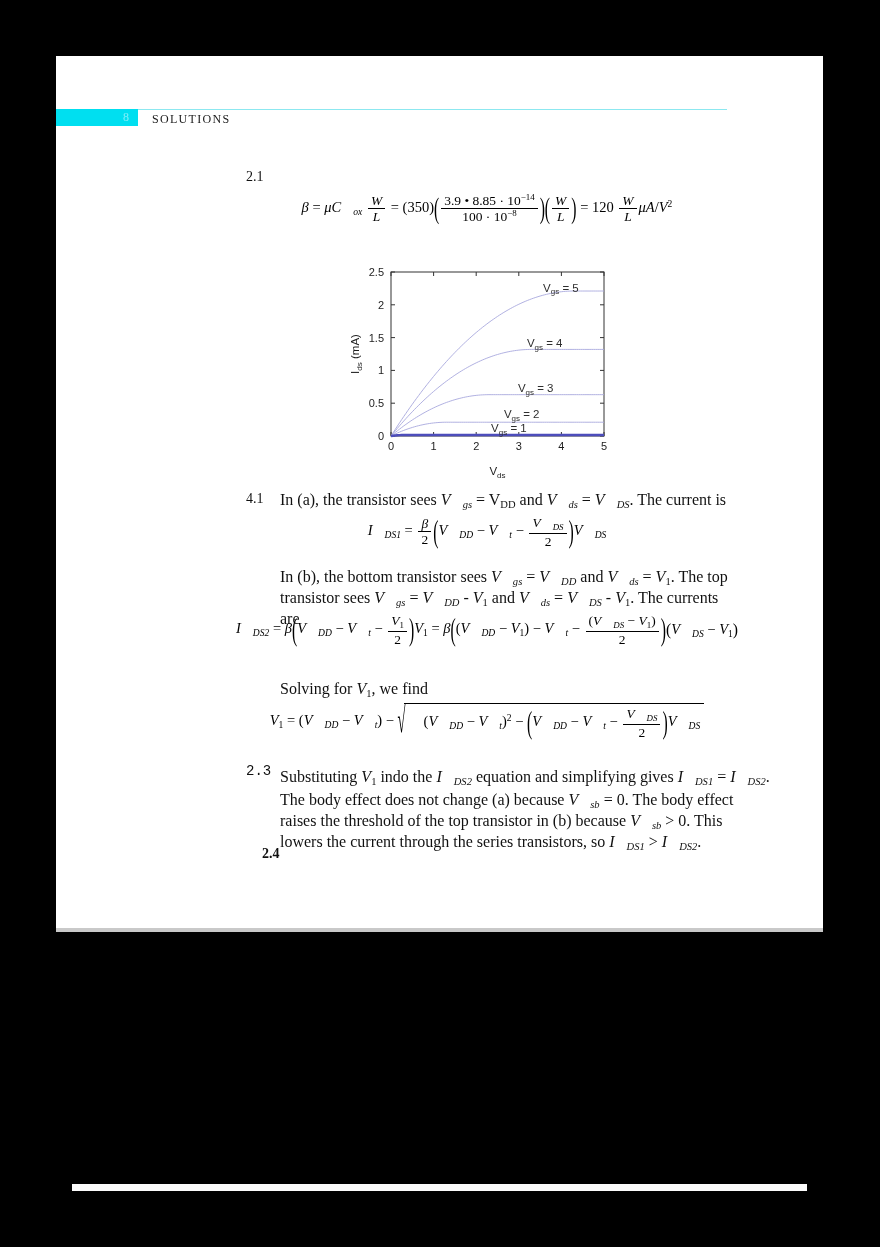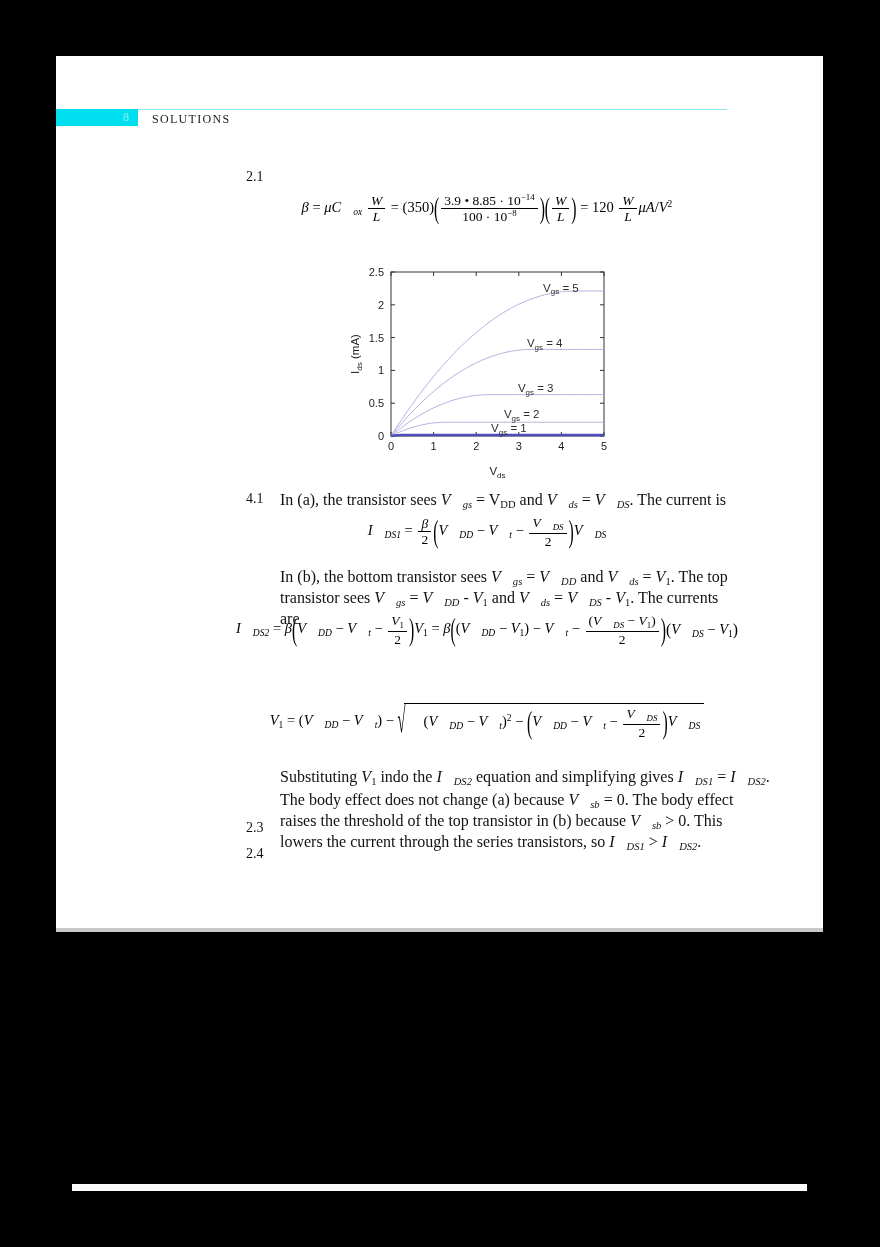--- a/index.html
+++ b/index.html
@@ -120,23 +120,24 @@
         <text x="155.5" y="215" text-anchor="middle" class="alabel"><tspan>V</tspan><tspan class="smallsub" dy="2.5">ds</tspan></text>
         <text transform="translate(17 94) rotate(-90)" text-anchor="middle" class="alabel"><tspan>I</tspan><tspan class="smallsub" dy="2.5">ds</tspan><tspan dy="-2.5"> (mA)</tspan></text>
       </svg>
   </div>
 
   <div class="secnum" style="left:190px;top:435px;">4.1</div>
   <div class="para nowrap" style="left:224px;top:435px;"><span class="rm">In (a), the transistor sees </span><span class="it">V</span><span class="sub">gs</span><span class="rm"> = V</span><span class="subr">DD</span><span class="rm"> and </span><span class="it">V</span><span class="sub">ds</span><span class="rm"> = </span><span class="it">V</span><span class="sub">DS</span><span class="rm">. The current is</span></div>
   <div class="eq" style="left:170px;top:459px;width:522px;"><span class="it">I</span><span class="sub">DS1</span><span class="rm"> = </span><span class="frac"><span class="num"><span class="it">β</span></span><span class="den"><span class="rm">2</span></span></span><span class="pg"><span class="paren" style="transform: scaleY(2);">(</span><span class="pc"><span class="it">V</span><span class="sub">DD</span><span class="rm"> − </span><span class="it">V</span><span class="sub">t</span><span class="rm"> − </span><span class="frac"><span class="num"><span class="it">V</span><span class="sub">DS</span></span><span class="den"><span class="rm">2</span></span></span></span><span class="paren" style="transform: scaleY(2);">)</span></span><span class="it">V</span><span class="sub">DS</span></div>
   <div class="para" style="left:224px;top:512px;width:458px;"><span class="rm">In (b), the bottom transistor sees </span><span class="it">V</span><span class="sub">gs</span><span class="rm"> = </span><span class="it">V</span><span class="sub">DD</span><span class="rm"> and </span><span class="it">V</span><span class="sub">ds</span><span class="rm"> = </span><span class="it">V</span><span class="subr">1</span><span class="rm">. The top transistor sees </span><span class="it">V</span><span class="sub">gs</span><span class="rm"> = </span><span class="it">V</span><span class="sub">DD</span><span class="rm"> - </span><span class="it">V</span><span class="subr">1</span><span class="rm"> and </span><span class="it">V</span><span class="sub">ds</span><span class="rm"> = </span><span class="it">V</span><span class="sub">DS</span><span class="rm"> - </span><span class="it">V</span><span class="subr">1</span><span class="rm">. The currents are</span></div>
   <div class="eq" style="left:150px;top:557px;width:562px;"><span class="it">I</span><span class="sub">DS2</span><span class="rm"> = </span><span class="it">β</span><span class="pg"><span class="paren" style="transform: scaleY(2);">(</span><span class="pc"><span class="it">V</span><span class="sub">DD</span><span class="rm"> − </span><span class="it">V</span><span class="sub">t</span><span class="rm"> − </span><span class="frac"><span class="num"><span class="it">V</span><span class="subr">1</span></span><span class="den"><span class="rm">2</span></span></span></span><span class="paren" style="transform: scaleY(2);">)</span></span><span class="it">V</span><span class="subr">1</span><span class="rm"> = </span><span class="it">β</span><span class="pg"><span class="paren" style="transform: scaleY(2);">(</span><span class="pc"><span class="rm">(</span><span class="it">V</span><span class="sub">DD</span><span class="rm"> − </span><span class="it">V</span><span class="subr">1</span><span class="rm">) − </span><span class="it">V</span><span class="sub">t</span><span class="rm"> − </span><span class="frac"><span class="num"><span class="rm">(</span><span class="it">V</span><span class="sub">DS</span><span class="rm"> − </span><span class="it">V</span><span class="subr">1</span><span class="rm">)</span></span><span class="den"><span class="rm">2</span></span></span></span><span class="paren" style="transform: scaleY(2);">)</span></span><span class="pg"><span class="paren" style="transform: scaleY(1.1);">(</span><span class="pc"><span class="it">V</span><span class="sub">DS</span><span class="rm"> − </span><span class="it">V</span><span class="subr">1</span></span><span class="paren" style="transform: scaleY(1.1);">)</span></span></div>
+  <div class="para" style="left:224px;top:624px;width:458px;"><span class="rm">Solving for </span><span class="it">V</span><span class="subr">1</span><span class="rm">, we find</span></div>
   <div class="eq" style="left:170px;top:647px;width:522px;"><span class="it">V</span><span class="subr">1</span><span class="rm"> = (</span><span class="it">V</span><span class="sub">DD</span><span class="rm"> − </span><span class="it">V</span><span class="sub">t</span><span class="rm">) − </span><span class="sq"><span class="sqs" style="transform: scaleY(2.46667);">√</span><span class="sqc"><span class="rm">(</span><span class="it">V</span><span class="sub">DD</span><span class="rm"> − </span><span class="it">V</span><span class="sub">t</span><span class="rm">)</span><span class="sup">2</span><span class="rm"> − </span><span class="pg"><span class="paren" style="transform: scaleY(2);">(</span><span class="pc"><span class="it">V</span><span class="sub">DD</span><span class="rm"> − </span><span class="it">V</span><span class="sub">t</span><span class="rm"> − </span><span class="frac"><span class="num"><span class="it">V</span><span class="sub">DS</span></span><span class="den"><span class="rm">2</span></span></span></span><span class="paren" style="transform: scaleY(2);">)</span></span><span class="it">V</span><span class="sub">DS</span></span></span></div>
   <div class="para" style="left:224px;top:712px;width:490px;"><span class="rm">Substituting </span><span class="it">V</span><span class="subr">1</span><span class="rm"> indo the </span><span class="it">I</span><span class="sub">DS2</span><span class="rm"> equation and simplifying gives </span><span class="it">I</span><span class="sub">DS1</span><span class="rm"> = </span><span class="it">I</span><span class="sub">DS2</span><span class="rm">.</span></div>
 
-  <div class="secnum" style="left:190px;top:764px;">2.3</div>
+  <div class="secnum" style="left:190px;top:707px;font-family:Liberation Mono, monospace;">2.3</div>
   <div class="para" style="left:224px;top:735px;width:458px;"><span class="rm">The body effect does not change (a) because </span><span class="it">V</span><span class="sub">sb</span><span class="rm"> = 0. The body effect raises the threshold of the top transistor in (b) because </span><span class="it">V</span><span class="sub">sb</span><span class="rm"> &gt; 0. This lowers the current through the series transistors, so </span><span class="it">I</span><span class="sub">DS1</span><span class="rm"> &gt; </span><span class="it">I</span><span class="sub">DS2</span><span class="rm">.</span></div>
 
-  <div class="secnum" style="left:190px;top:790px;">2.4</div>
+  <div class="secnum" style="left:206px;top:790px;font-weight:bold;">2.4</div>
 
 </div>
 
 <div class="bottom-bar"></div>
 
 </body></html>

